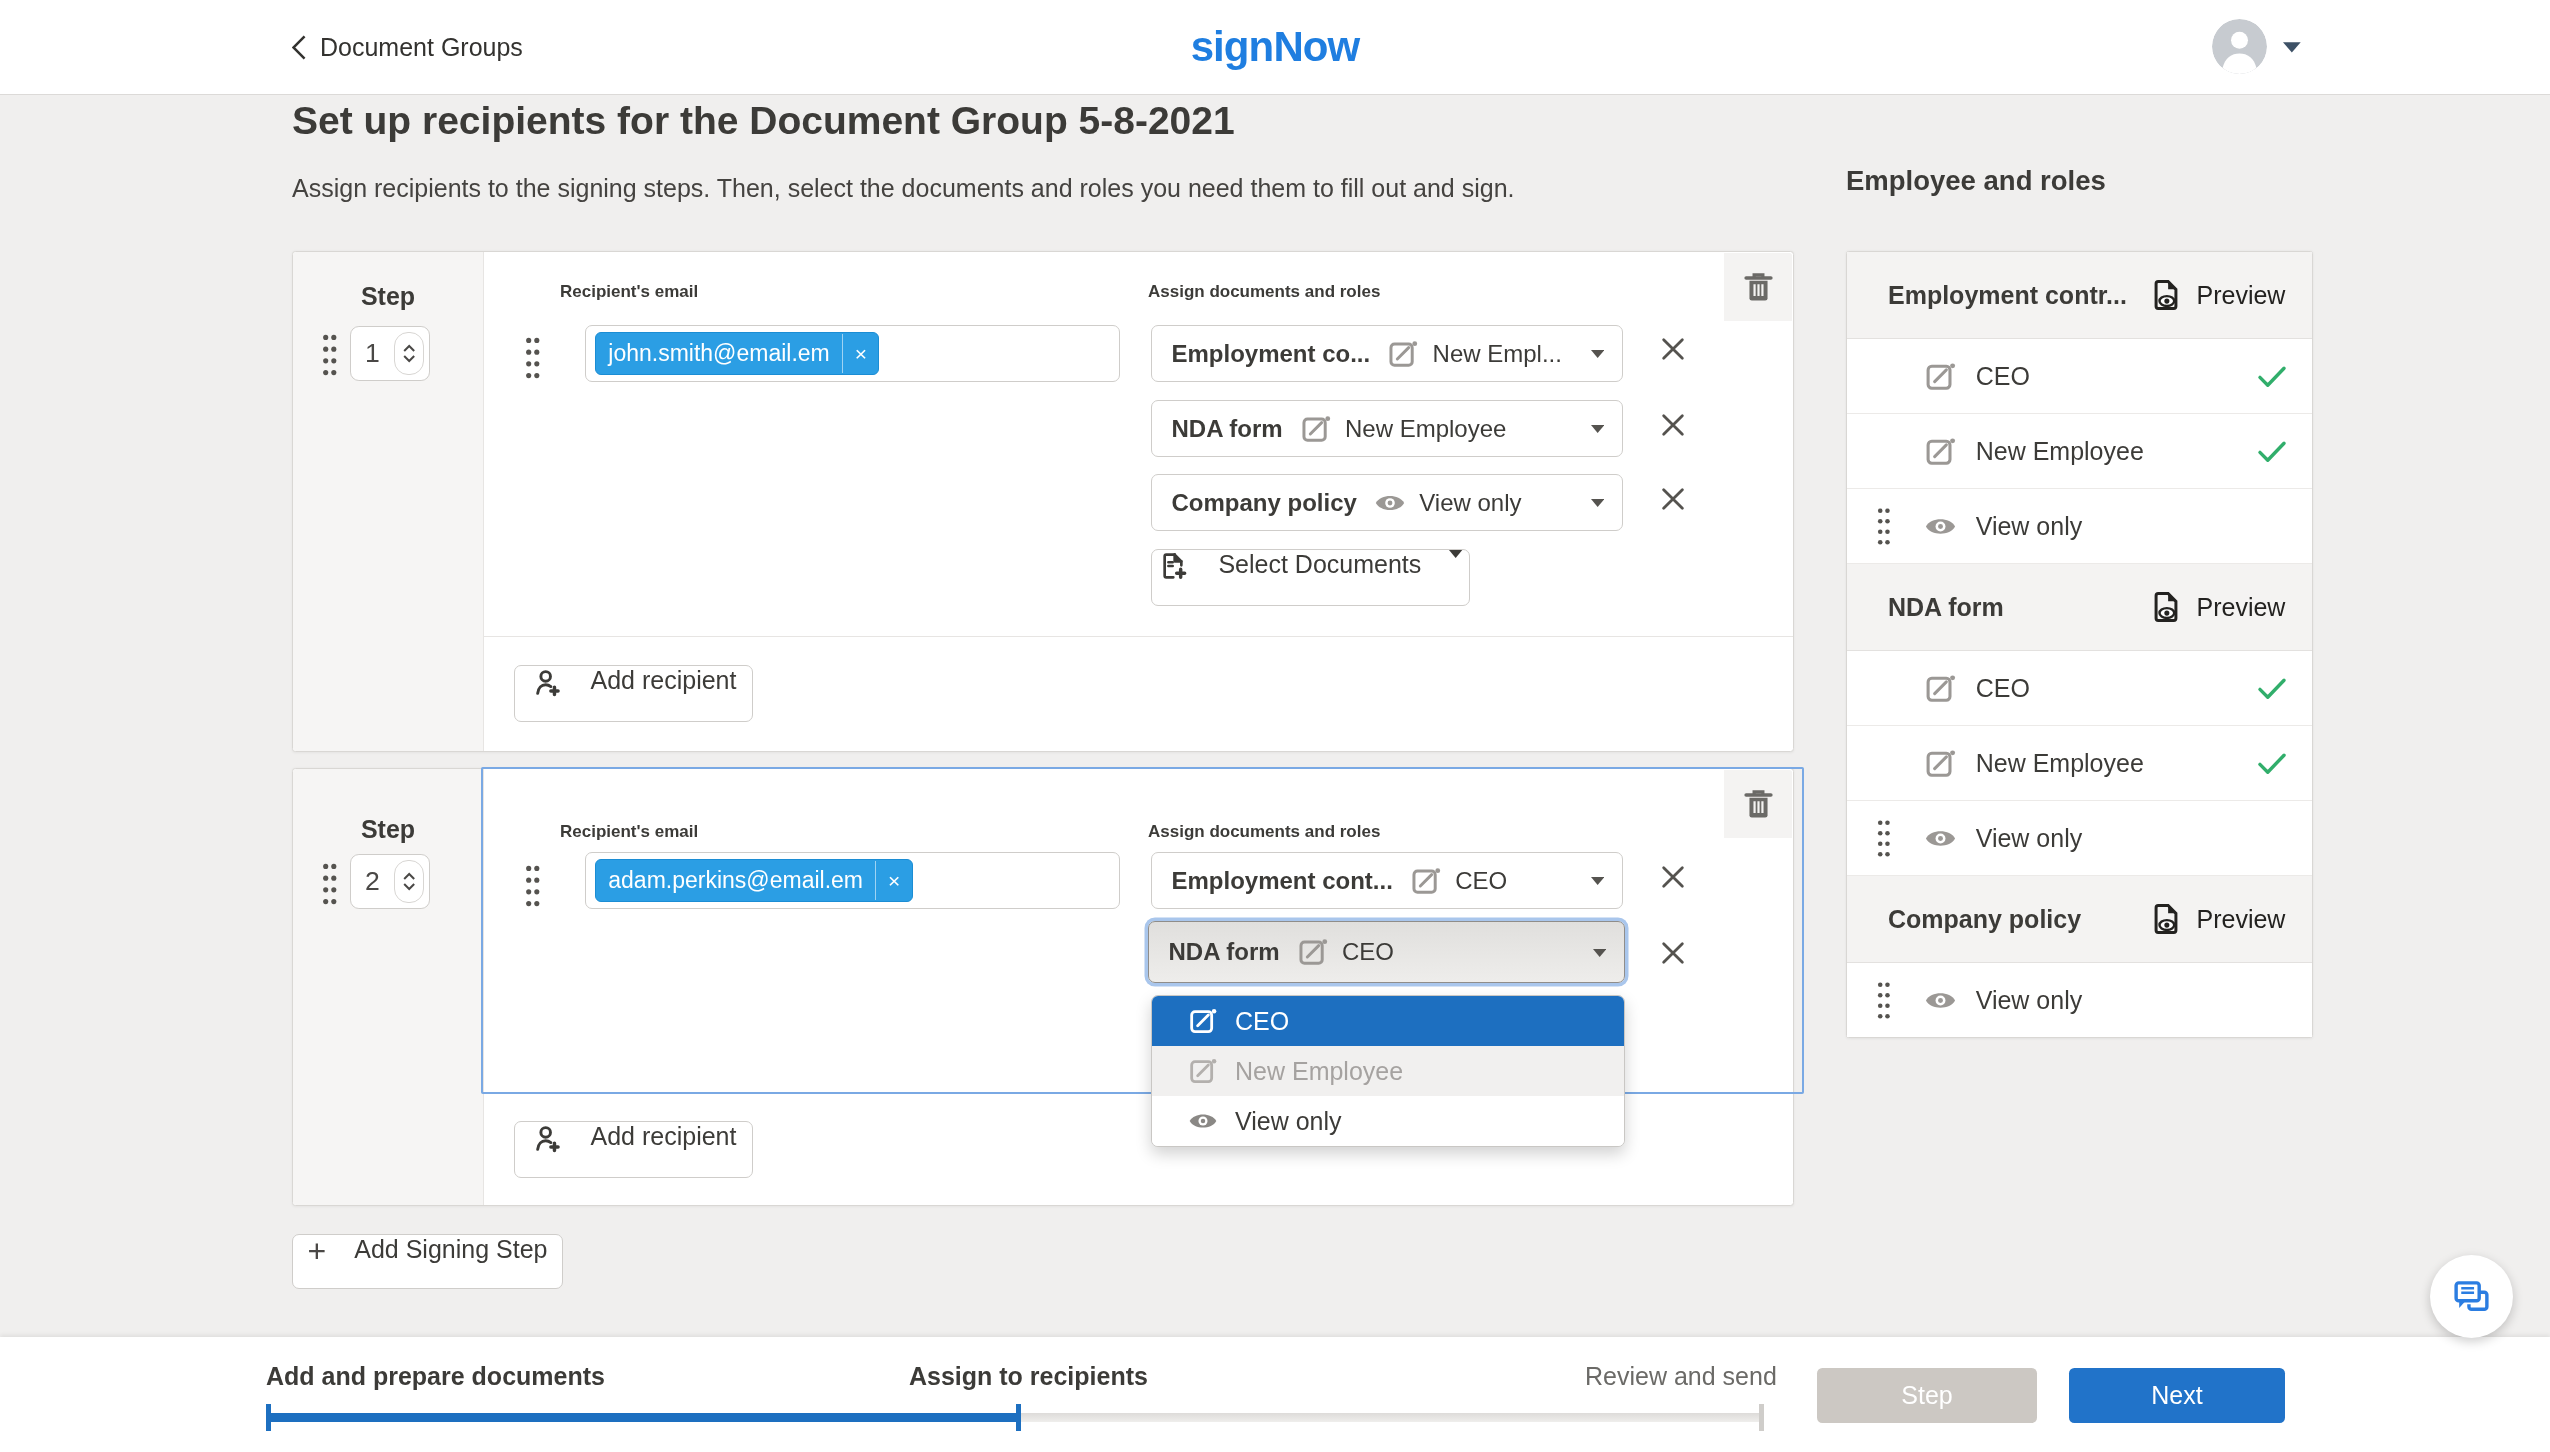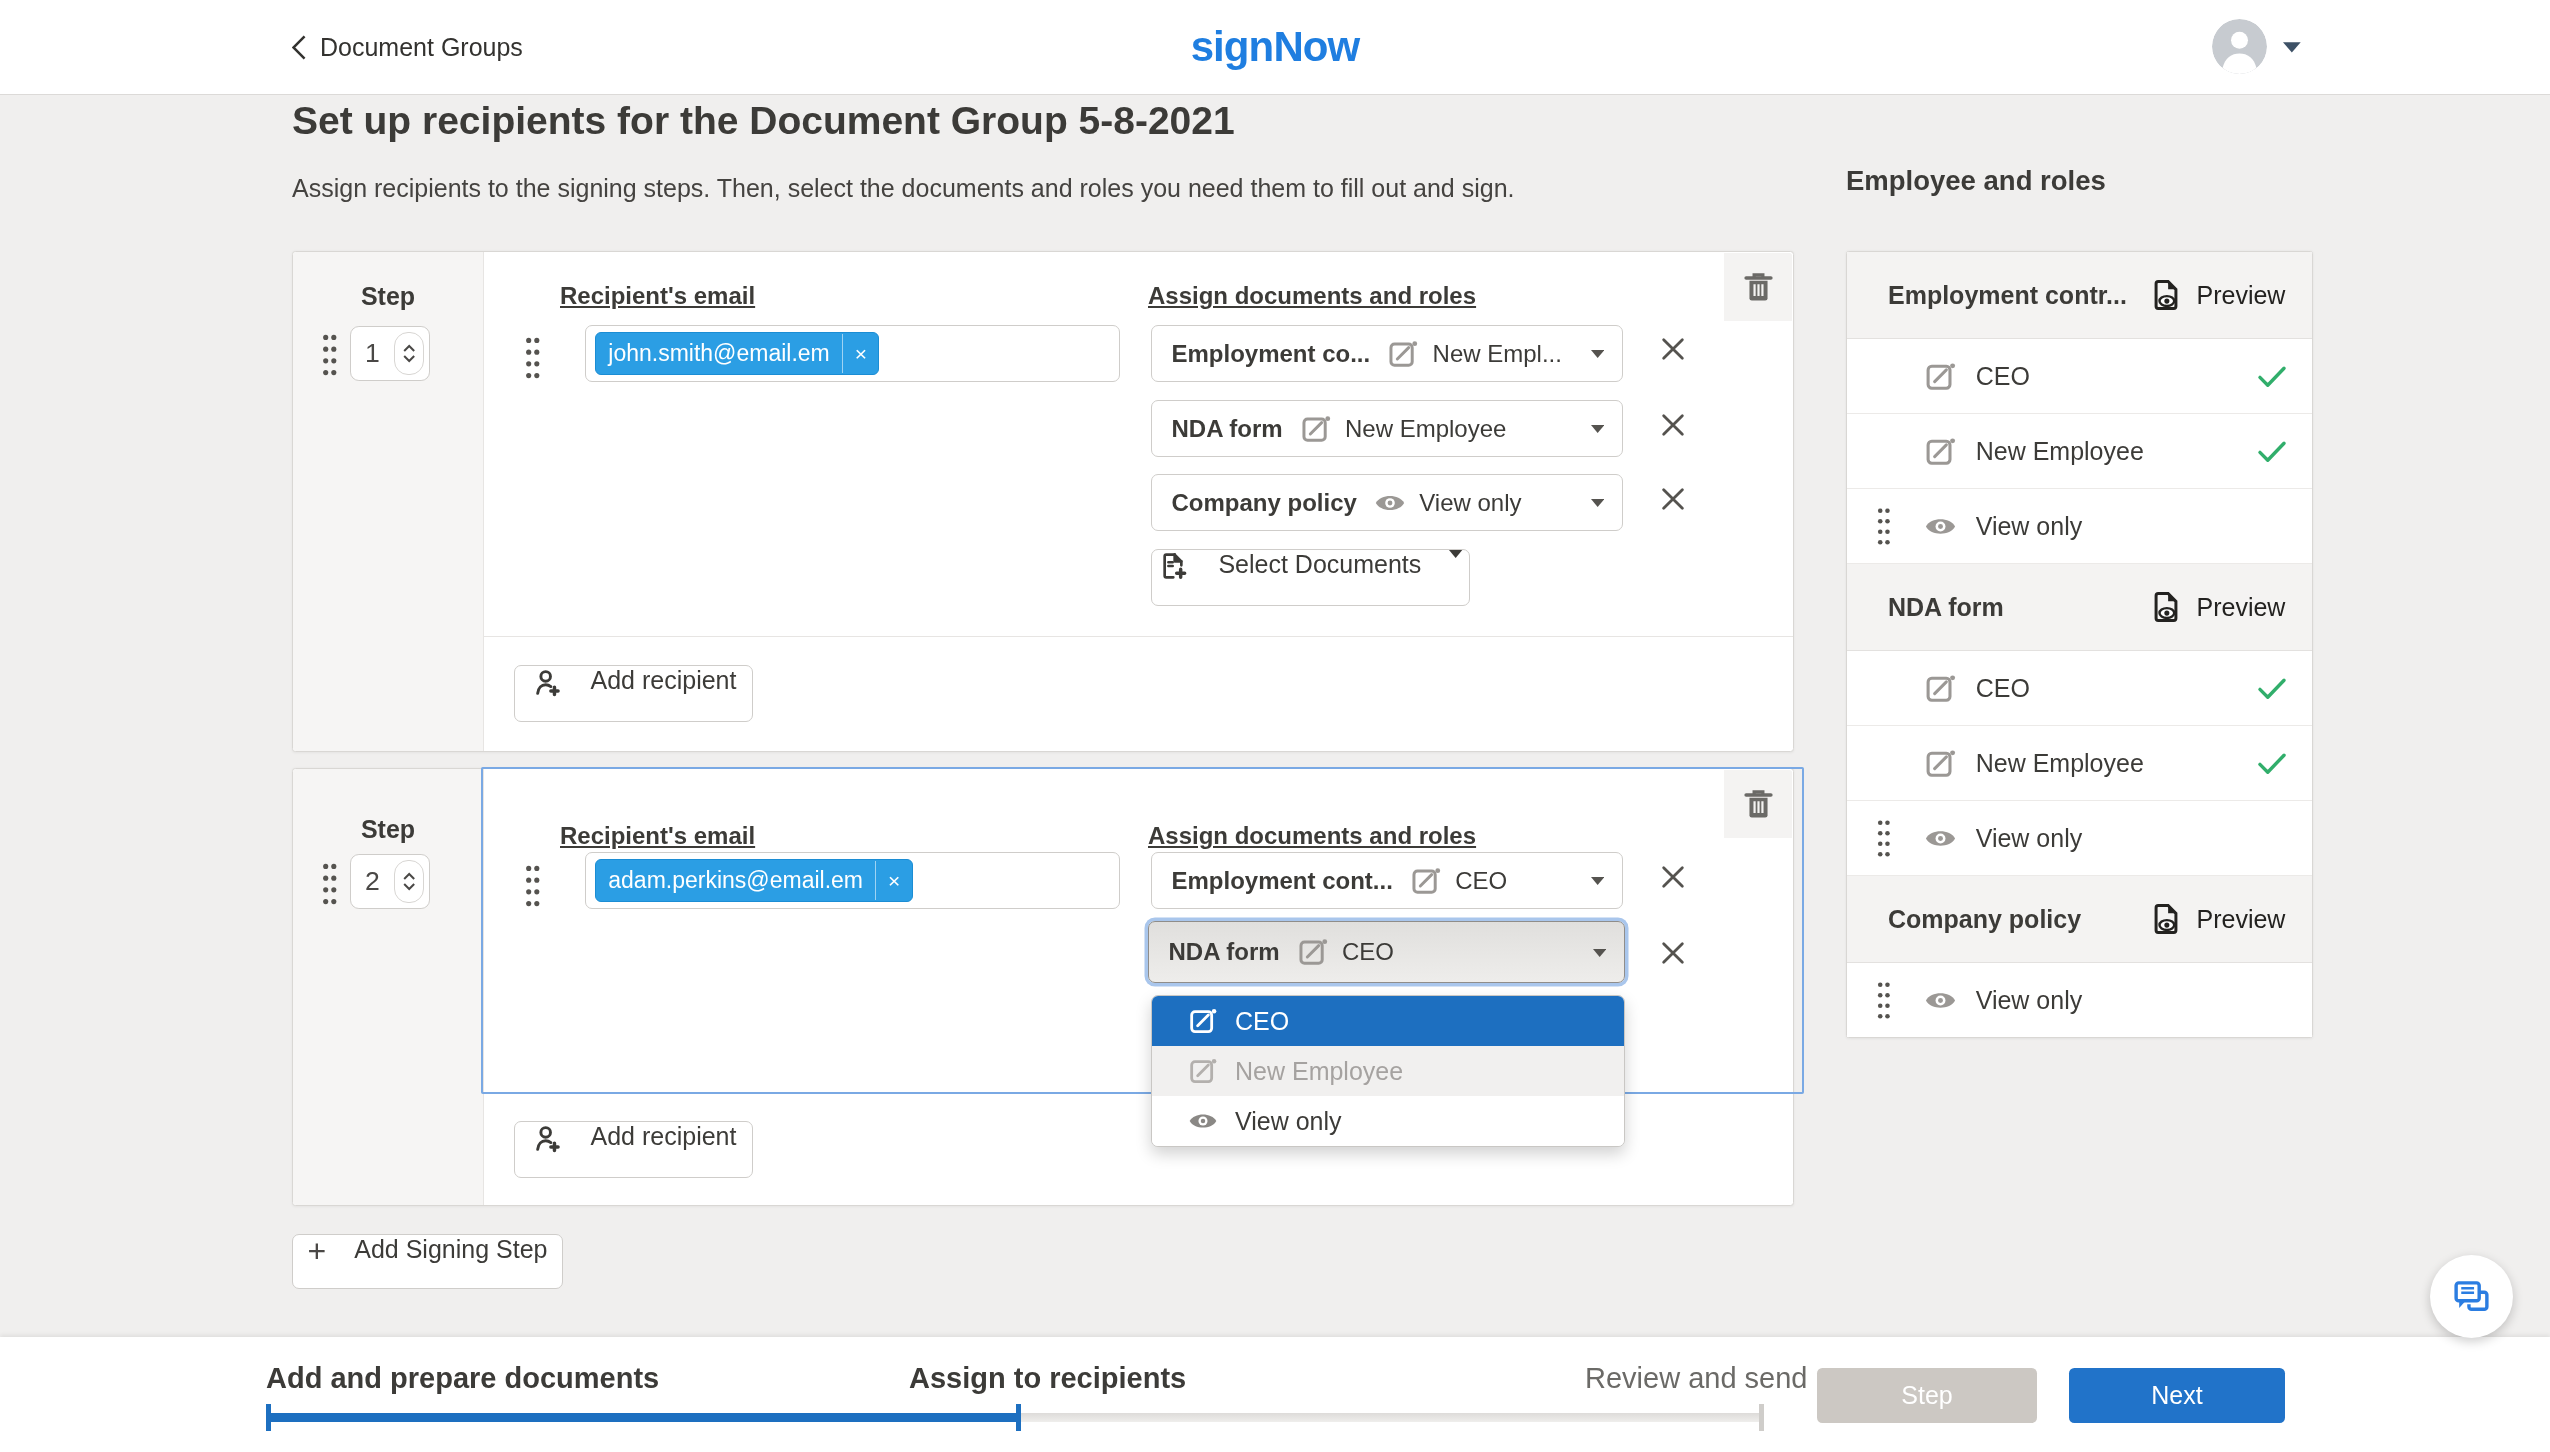--- a/index.html
+++ b/index.html
@@ -30,21 +30,21 @@
   .leftcol{position:absolute;left:0;top:0;bottom:0;width:190px;background:#f6f5f4;
            border-right:1.8px solid #e7e5e3;border-radius:3.5px 0 0 3.5px;}
   .step-label{position:absolute;left:0;width:190px;text-align:center;font-size:25px;font-weight:700;}
   .drag-handle{position:absolute;color:#55534f;cursor:grab;}
   .stepper{position:absolute;left:57px;width:78px;height:53px;background:#fff;border:0.9px solid #cfcdca;
            border-radius:8.9px;display:flex;align-items:center;}
   .stepper-num{flex:1;text-align:center;font-size:26.6px;color:#4a4846;}
   .stepper-ctrl{width:28px;height:41px;margin-right:5.3px;border:0.9px solid #d8d6d3;border-radius:14px;
                 display:flex;flex-direction:column;align-items:center;justify-content:center;gap:3.5px;
                 color:#4a4846;cursor:pointer;}
-  .sec-label{position:absolute;font-size:24px;font-weight:700;text-decoration:underline;}
+  .sec-label{position:absolute;font-size:17px;font-weight:700;}
   .email-input{position:absolute;left:292px;width:535px;height:57px;background:#fff;border:0.9px solid #cfcdca;
                border-radius:7px;display:flex;align-items:center;padding-left:8.9px;box-sizing:border-box;cursor:text;}
   .chip{height:41px;background:var(--chip_blue,#2b9ee4);border:0.9px solid #1b8dd4;border-radius:6px;
         display:flex;align-items:center;color:#fff;font-size:23px;}
   .chip-text{padding:0 12.4px;border-right:0.9px solid rgba(255,255,255,.55);line-height:39px;}
   .chip-x{padding:0 11.5px;font-size:21px;cursor:pointer;}
   .doc-row{position:absolute;left:858px;width:472px;height:57px;background:#fff;border:0.9px solid #cfcdca;
            border-radius:7px;display:flex;align-items:center;box-sizing:border-box;padding-left:19.5px;cursor:pointer;}
   .doc-name{font-size:24px;font-weight:700;white-space:nowrap;}
   .role-ic{margin-left:16px;color:#9b9895;}
@@ -87,21 +87,21 @@
   .side-row{height:74px;border-bottom:0.9px solid #eceae8;display:flex;align-items:center;position:relative;background:#fff;}
   .side-row:last-child{border-bottom:none;}
   .side-row .r-ic{margin-left:76px;color:#9b9895;}
   .side-row .r-label{margin-left:17.7px;font-size:25px;}
   .side-row .r-check{position:absolute;right:23px;color:var(--success_green,#31ae6b);}
   .side-row .r-handle{position:absolute;left:28px;color:#55534f;cursor:grab;}
 
   
   .footer{position:absolute;left:0;top:1337px;width:2550px;height:115px;background:#fff;
           box-shadow:0 -1.8px 4.4px rgba(0,0,0,.07);z-index:5;}
-  .stage{position:absolute;top:25px;font-size:29px;font-weight:700;}
+  .stage{position:absolute;top:25px;font-size:25px;font-weight:700;}
   .stage-3{font-weight:400;color:var(--text_gray,#6b6a67);}
   .bar{position:absolute;top:76px;height:8.9px;}
   .bar-blue{left:266px;width:753px;background:var(--progress_blue,#1d6fc0);}
   .bar-gray{left:1018px;width:744px;background:linear-gradient(#dddbd9,#efeeec);}
   .tick{position:absolute;top:67px;width:5.3px;height:26.6px;}
   .tick-blue{background:var(--progress_blue,#1d6fc0);}
   .tick-gray{background:#cfcdca;}
   .btn{position:absolute;top:31px;height:55px;border:none;border-radius:5.3px;font-size:25px;color:#fff;
        font-family:"Liberation Sans",sans-serif;cursor:pointer;}
   .btn-back{left:1817px;width:220px;background:#ccc8c3;}

